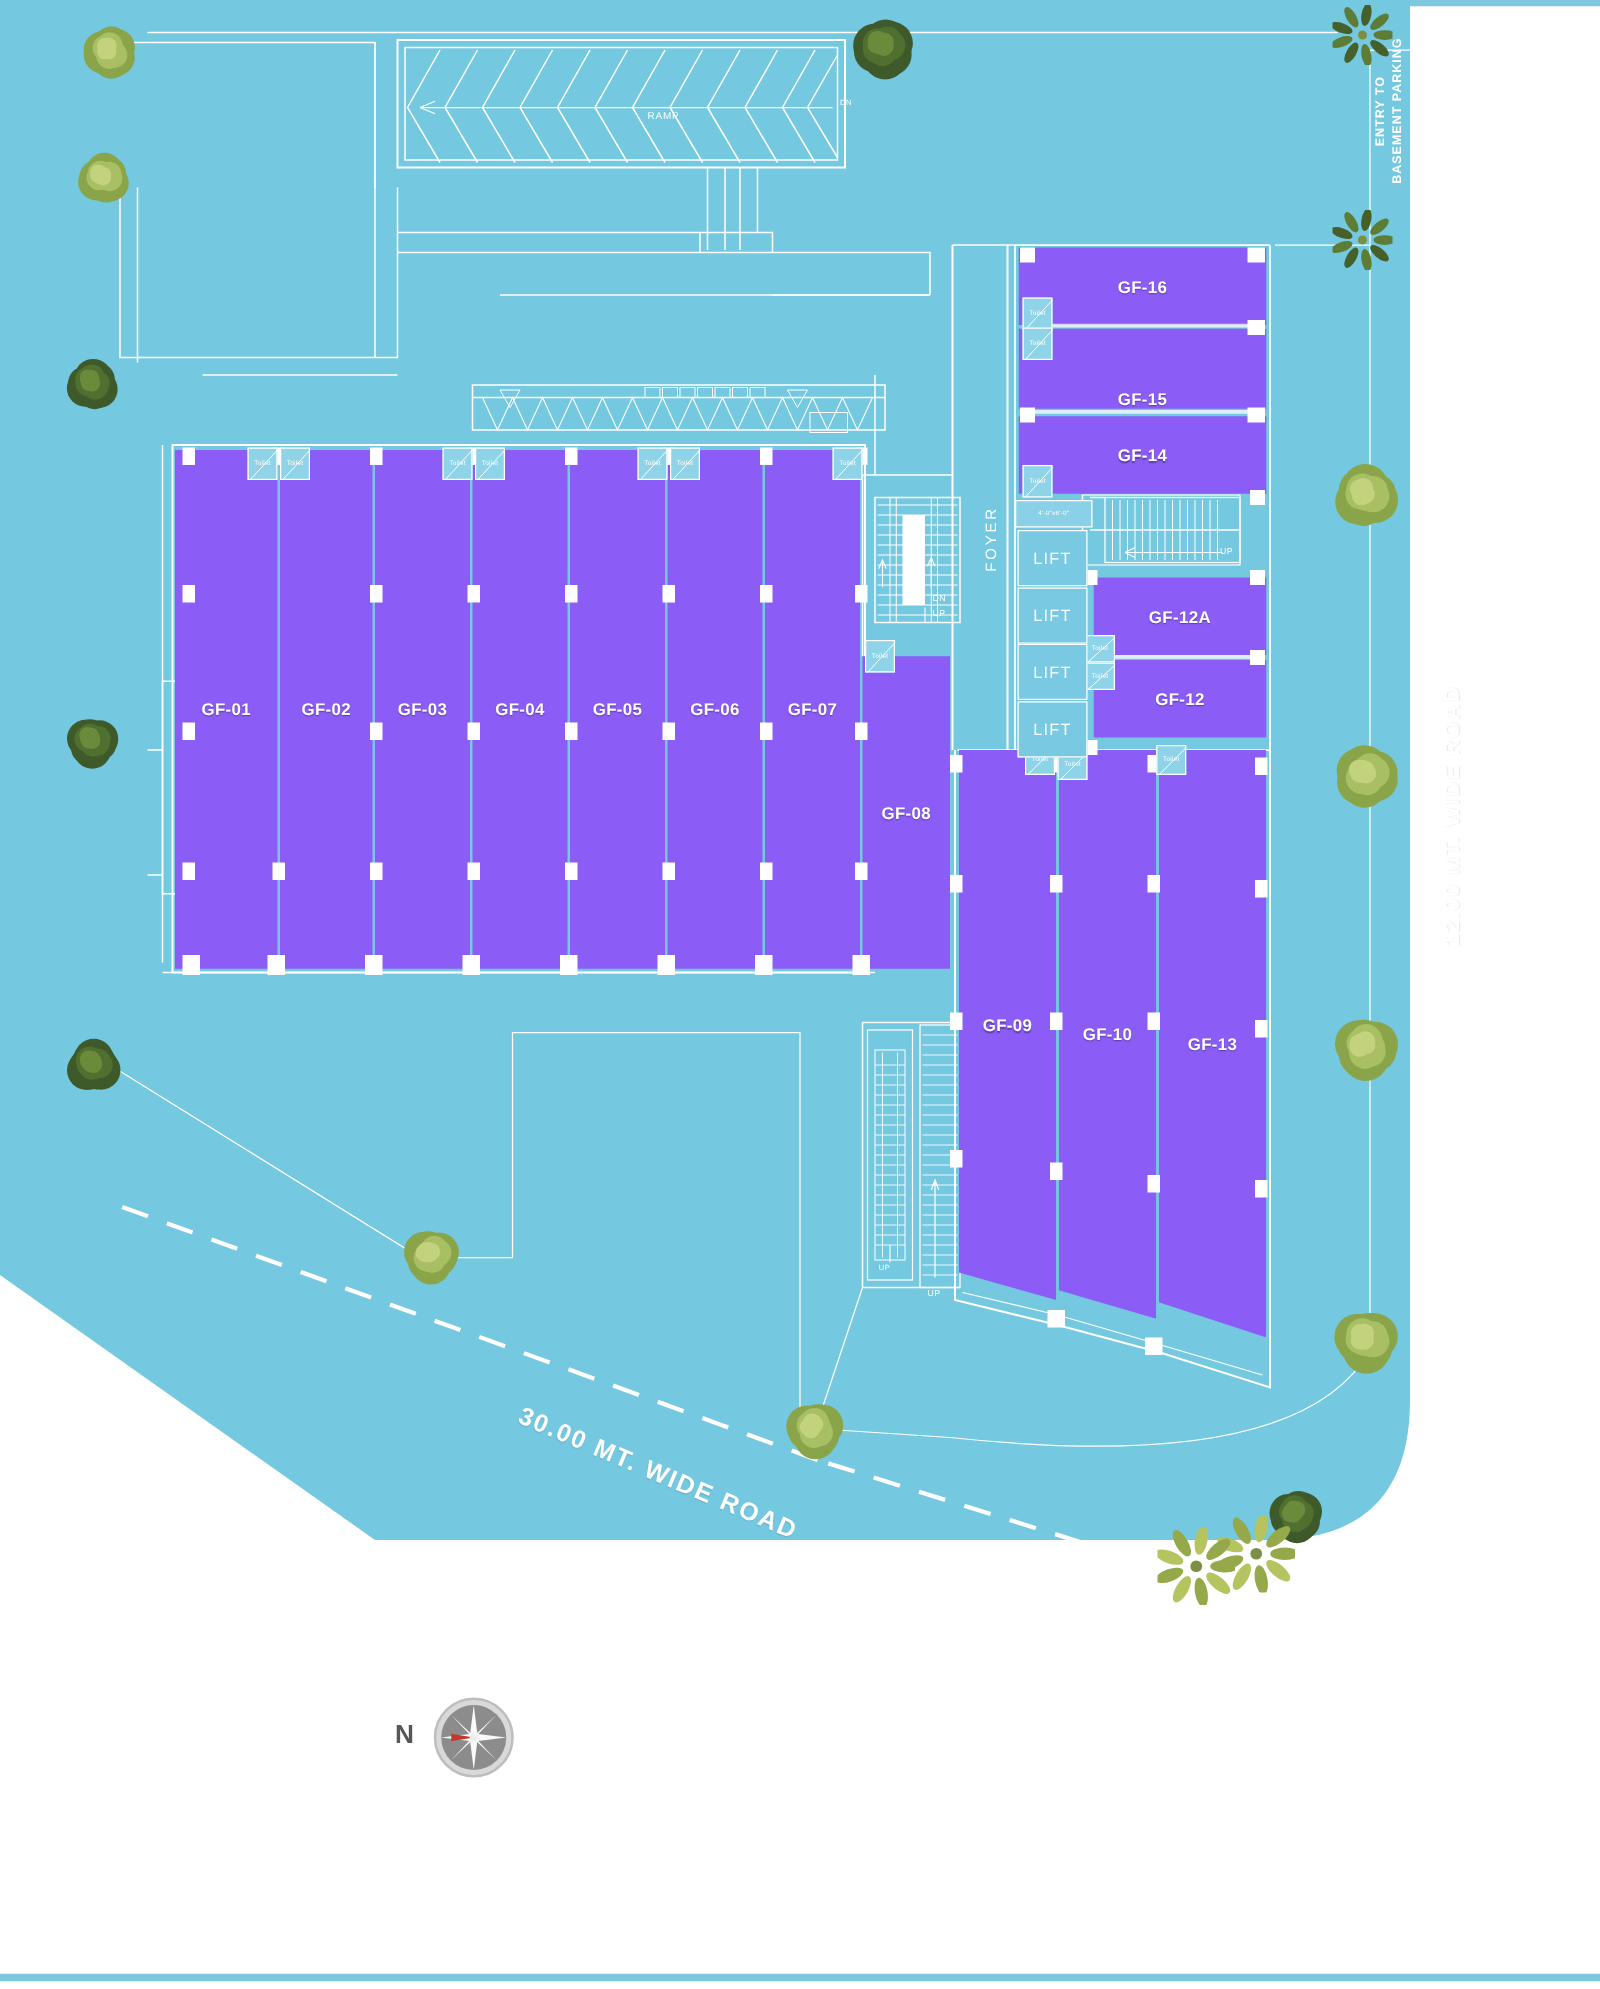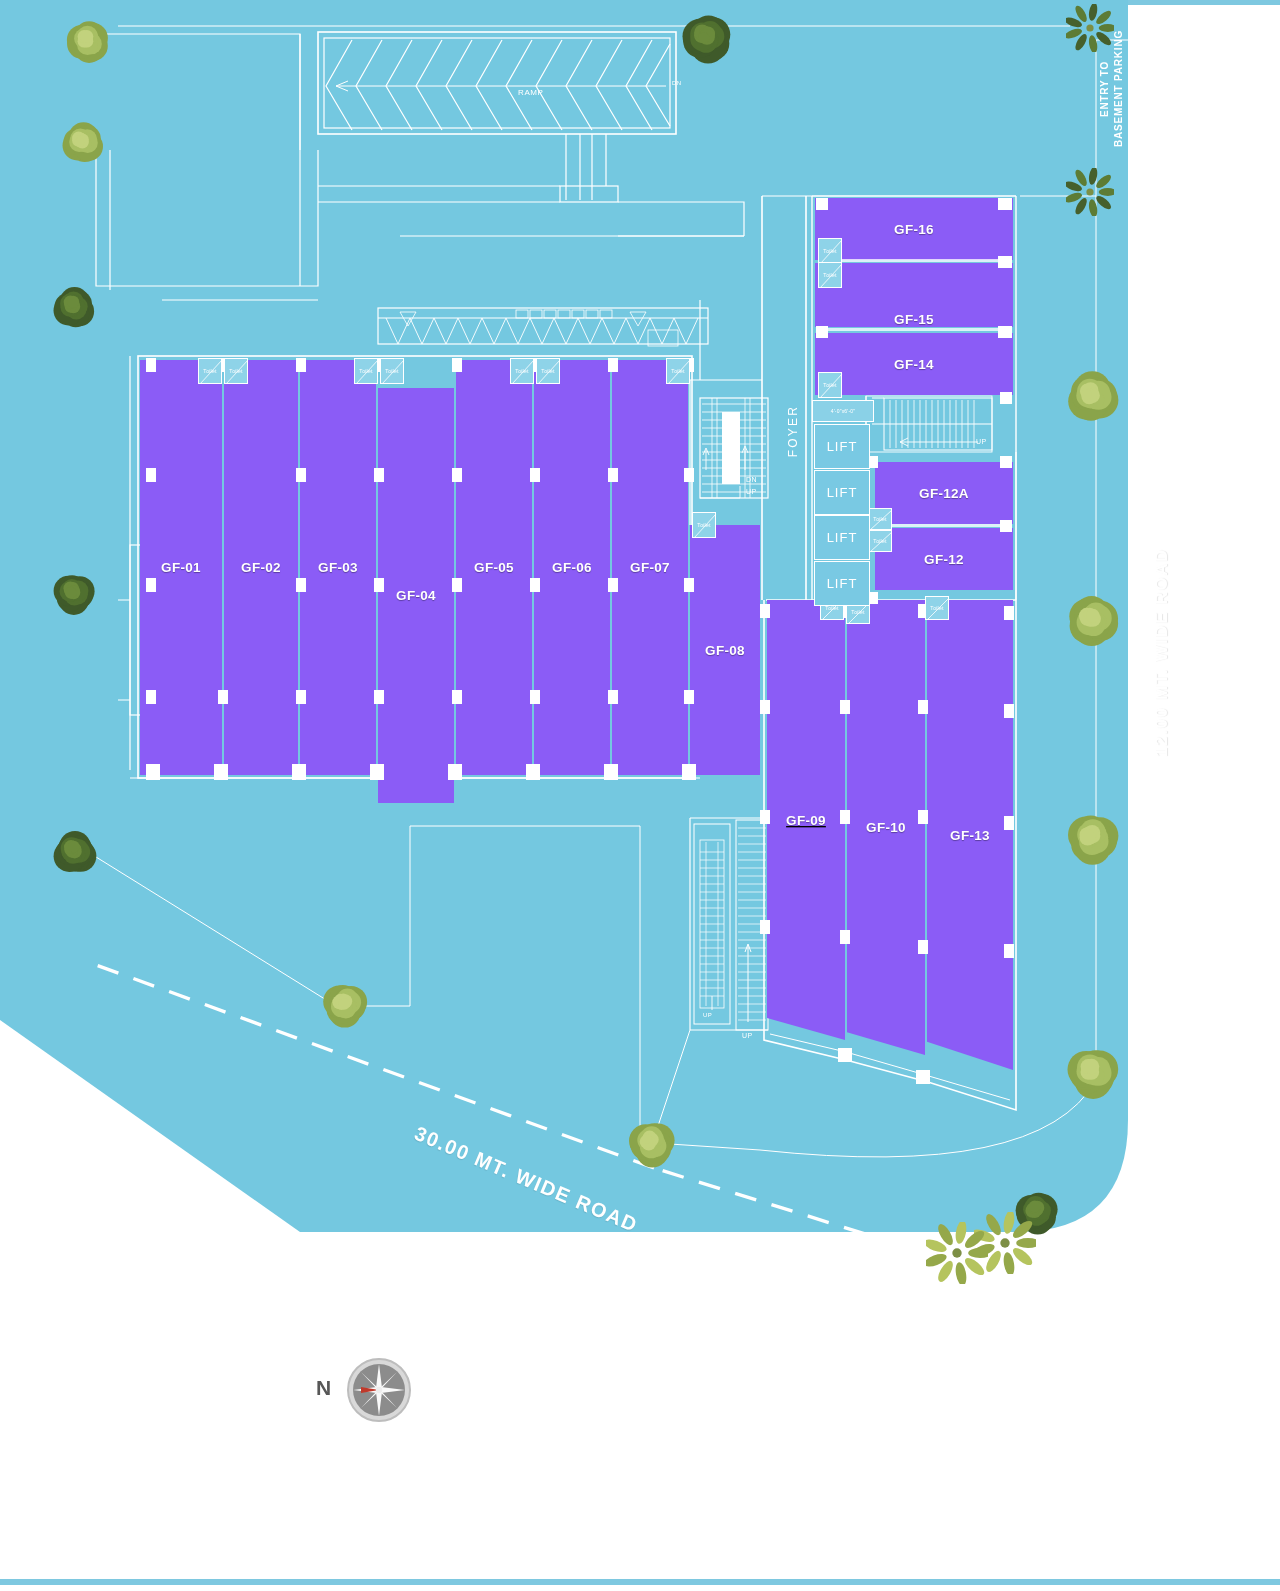--- a/index.html
+++ b/index.html
@@ -210,38 +210,38 @@
   <div id="units-front">
       <div class="unit tall" style="left: 140px; top: 360px; width: 82px; height: 415px;">
         <span class="lbl">GF-01</span>
       </div>
       <div class="unit tall" style="left: 224px; top: 360px; width: 74px; height: 415px;">
         <span class="lbl">GF-02</span>
       </div>
       <div class="unit tall" style="left: 300px; top: 360px; width: 76px; height: 415px;">
         <span class="lbl">GF-03</span>
       </div>
-      <div class="unit tall" style="left: 378px; top: 360px; width: 76px; height: 415px; margin-top: 28px;">
+      <div class="unit tall" style="left: 378px; top: 360px; width: 76px; height: 415px;">
         <span class="lbl">GF-04</span>
       </div>
       <div class="unit tall" style="left: 456px; top: 360px; width: 76px; height: 415px;">
         <span class="lbl">GF-05</span>
       </div>
       <div class="unit tall" style="left: 534px; top: 360px; width: 76px; height: 415px;">
         <span class="lbl">GF-06</span>
       </div>
       <div class="unit tall" style="left: 612px; top: 360px; width: 76px; height: 415px;">
         <span class="lbl">GF-07</span>
       </div>
       <div class="unit tall" style="left: 690px; top: 525px; width: 70px; height: 250px;">
         <span class="lbl">GF-08</span>
       </div>
     </div>
   <div id="units-side">
-      <div class="unit tall" style="left: 767px; top: 600px; width: 78px; height: 440px; clip-path: polygon(0px 0px, 100% 0px, 100% 100%, 0px 95%); text-decoration: underline;">
+      <div class="unit tall" style="left: 767px; top: 600px; width: 78px; height: 440px; clip-path: polygon(0px 0px, 100% 0px, 100% 100%, 0px 95%);">
         <span class="lbl">GF-09</span>
       </div>
       <div class="unit tall" style="left: 847px; top: 600px; width: 78px; height: 455px; clip-path: polygon(0px 0px, 100% 0px, 100% 100%, 0px 95%);">
         <span class="lbl">GF-10</span>
       </div>
       <div class="unit tall" style="left: 927px; top: 600px; width: 86px; height: 470px; clip-path: polygon(0px 0px, 100% 0px, 100% 100%, 0px 94%);">
         <span class="lbl">GF-13</span>
       </div>
     </div>
   <div id="units-right">

